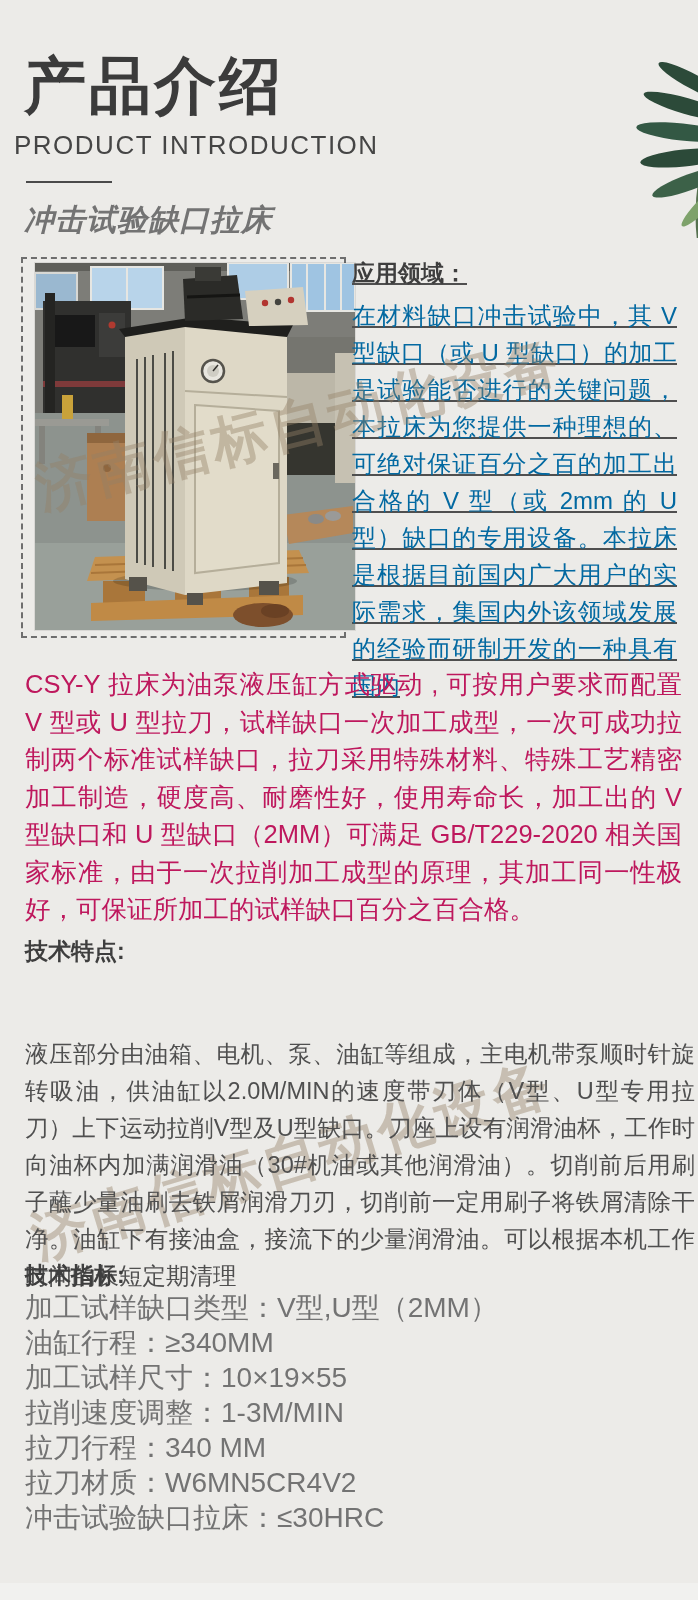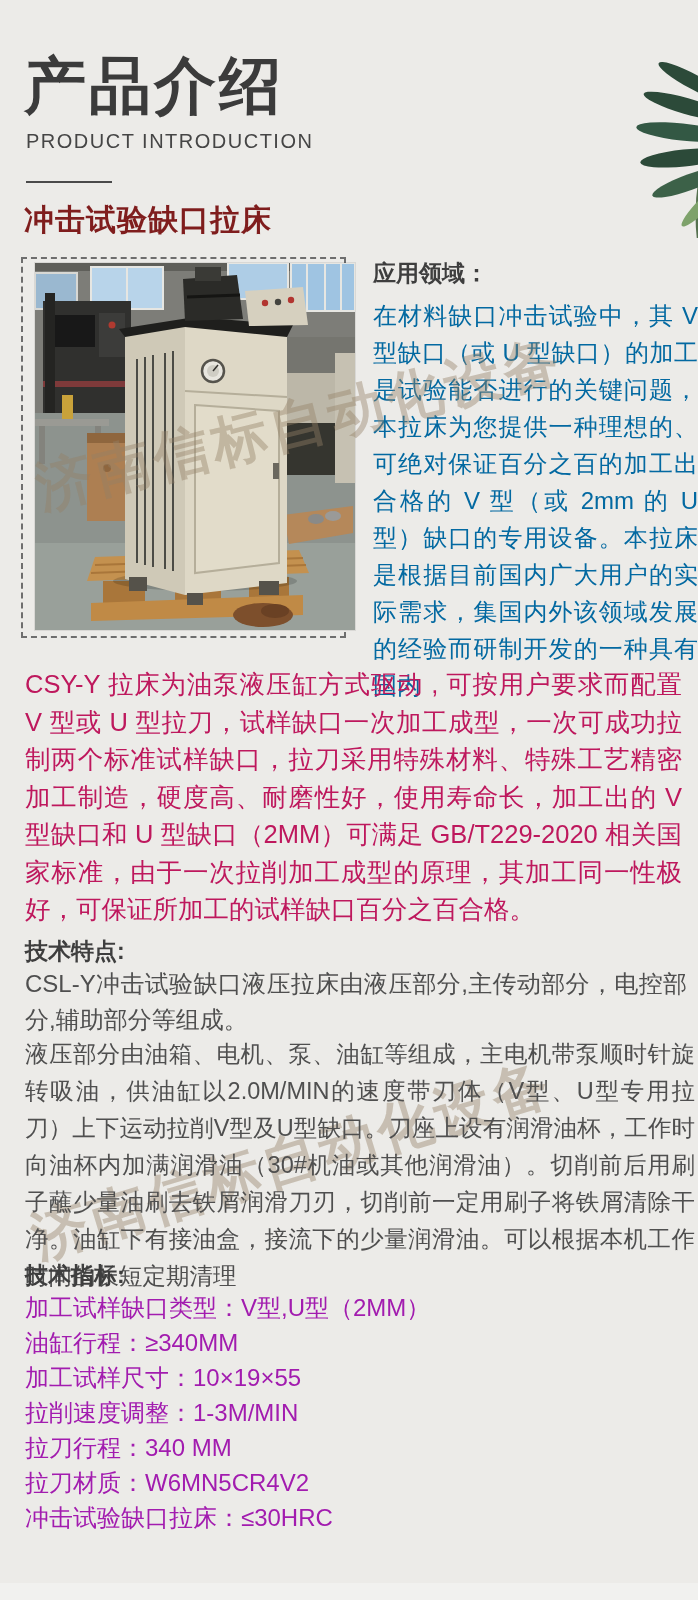--- a/index.html
+++ b/index.html
@@ -13,41 +13,41 @@
     color:#4F4F4F;
     padding-left:48px;
   }
   .abs{position:absolute;}
   .page-title{
     left:24px;top:44px;
     font-size:62px;font-weight:900;letter-spacing:3px;
     color:#3B3B3B;
   }
   .page-subtitle{
-    left:26px;top:130px;
-    font-size:20px;font-weight:400;letter-spacing:1.5px;
+    left:14px;top:130px;
+    font-size:26px;font-weight:400;letter-spacing:1.5px;
     color:#454545;
   }
   .title-divider{
     left:26px;top:181px;width:86px;height:2px;background:#4A4A4A;
   }
   .product-name{
     left:24px;top:200px;
-    font-size:30px;font-weight:600;color:#7f1d1d;letter-spacing:1px;
+    font-size:30px;font-weight:600;color:#737373;letter-spacing:1px;font-style:italic;
   }
   .leaf-wrap{right:0;top:40px;width:112px;height:198px;}
   .photo-frame{
     left:21px;top:257px;width:321px;height:377px;
     border:2px dashed #6E6E6E;
   }
   .photo{
     left:35px;top:263px;width:320px;height:367px;
     box-shadow:0 0 0 1px rgba(0,0,0,0.08);
   }
-  .app-col{left:373px;top:258px;width:325px;}
+  .app-col{left:352px;top:258px;width:325px;text-decoration:underline;}
   .section-heading{
     font-size:23px;font-weight:700;color:#3E3E3E;margin:0;
   }
   .app-col .section-heading{margin-bottom:8px;}
   .app-text{
     margin:0;font-size:24px;line-height:37px;color:#0369a1;
     text-align:justify;
   }
   .desc-text{
     left:25px;top:666px;width:657px;
@@ -58,21 +58,21 @@
   .feat-p1{
     left:25px;top:966px;width:662px;
     font-size:24px;line-height:35.5px;margin:0;text-align:justify;
   }
   .feat-p2{
     left:25px;top:1036px;width:670px;
     font-size:23.5px;line-height:37px;margin:0;text-align:justify;
   }
   .spec-heading{left:25px;top:1260px;}
   .spec-list{left:25px;top:1290px;width:660px;}
-  .spec-item{font-size:24px;line-height:35px;color:#a21caf;}
+  .spec-item{font-size:28px;line-height:35px;color:#737373;}
   .watermark{
     font-size:56px;font-weight:700;letter-spacing:4px;
     color:rgba(148,129,102,0.42);
     white-space:nowrap;pointer-events:none;
     transform-origin:left center;
   }
   .wm1{left:38px;top:452px;transform:rotate(-14deg);}
   .wm2{left:34px;top:1202px;transform:rotate(-17deg);}
   .footer-bar{left:0;top:1583px;width:698px;height:17px;background:#F1F1EF;}
 </style>
@@ -200,21 +200,20 @@
     <h3 class="section-heading">应用领域：</h3>
     <p class="app-text">在材料缺口冲击试验中，其 V 型缺口（或 U 型缺口）的加工是试验能否进行的关键问题，本拉床为您提供一种理想的、可绝对保证百分之百的加工出合格的 V 型（或 2mm 的 U 型）缺口的专用设备。本拉床是根据目前国内广大用户的实际需求，集国内外该领域发展的经验而研制开发的一种具有国内</p>
   </div>
 
   <div class="abs watermark wm1">济南信标自动化设备</div>
   <div class="abs watermark wm2">济南信标自动化设备</div>
 
   <p class="abs desc-text">CSY-Y 拉床为油泵液压缸方式驱动 , 可按用户要求而配置 V 型或 U 型拉刀，试样缺口一次加工成型，一次可成功拉制两个标准试样缺口，拉刀采用特殊材料、特殊工艺精密加工制造，硬度高、耐磨性好，使用寿命长，加工出的 V 型缺口和 U 型缺口（2MM）可满足 GB/T229-2020 相关国家标准，由于一次拉削加工成型的原理，其加工同一性极好，可保证所加工的试样缺口百分之百合格。</p>
 
   <h3 class="abs section-heading feat-heading">技术特点:</h3>
-  <p class="abs feat-p1">CSL-Y冲击试验缺口液压拉床由液压部分,主传动部分，电控部分,辅助部分等组成。</p>
   <p class="abs feat-p2">液压部分由油箱、电机、泵、油缸等组成，主电机带泵顺时针旋转吸油，供油缸以2.0M/MIN的速度带刀体（V型、U型专用拉刀）上下运动拉削V型及U型缺口。刀座上设有润滑油杯，工作时向油杯内加满润滑油（30#机油或其他润滑油）。切削前后用刷子蘸少量油刷去铁屑润滑刀刃，切削前一定用刷子将铁屑清除干净。油缸下有接油盒，接流下的少量润滑油。可以根据本机工作时间的长短定期清理</p>
 
   <h3 class="abs section-heading spec-heading">技术指标:</h3>
   <div class="abs spec-list">
     <div class="spec-item">加工试样缺口类型：V型,U型（2MM）</div>
     <div class="spec-item">油缸行程：≥340MM</div>
     <div class="spec-item">加工试样尺寸：10×19×55</div>
     <div class="spec-item">拉削速度调整：1-3M/MIN</div>
     <div class="spec-item">拉刀行程：340 MM</div>
     <div class="spec-item">拉刀材质：W6MN5CR4V2</div>

